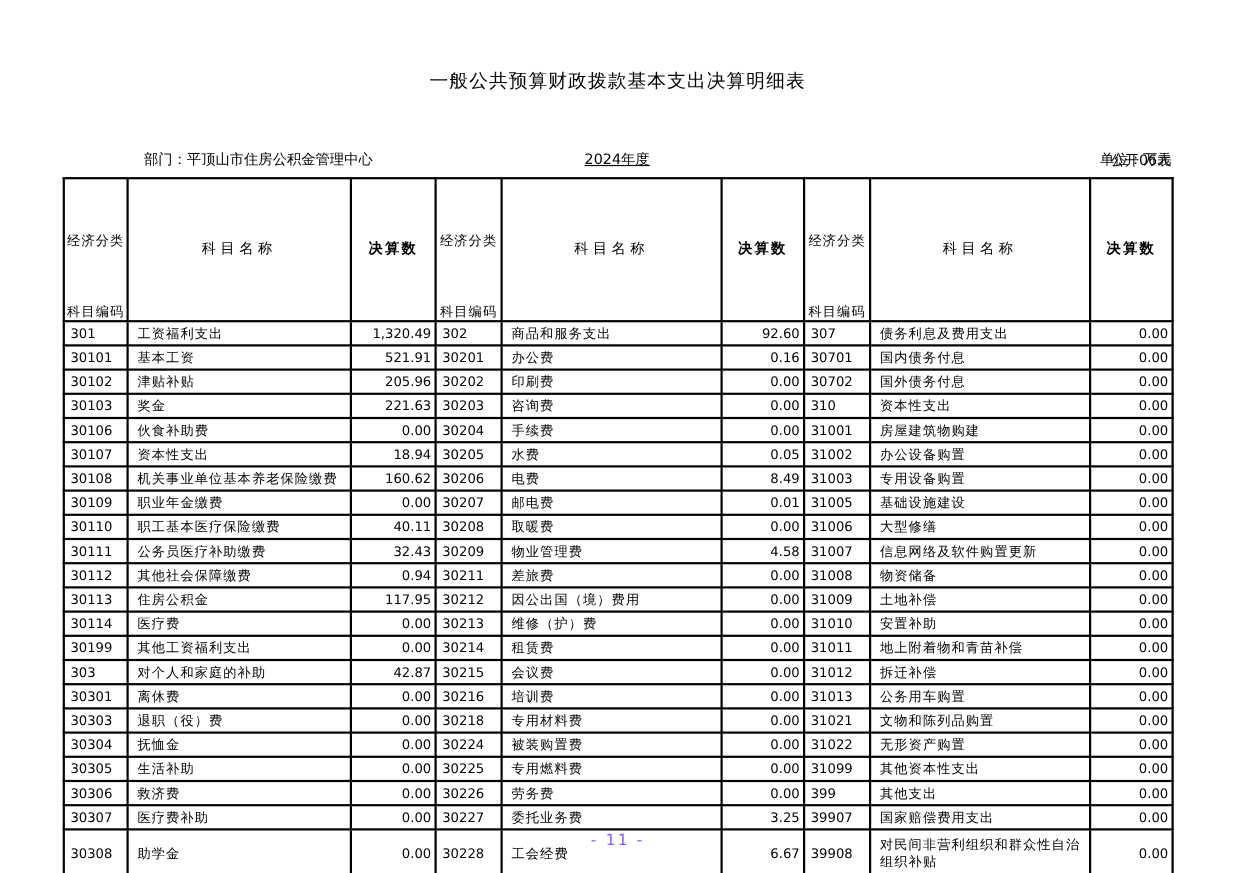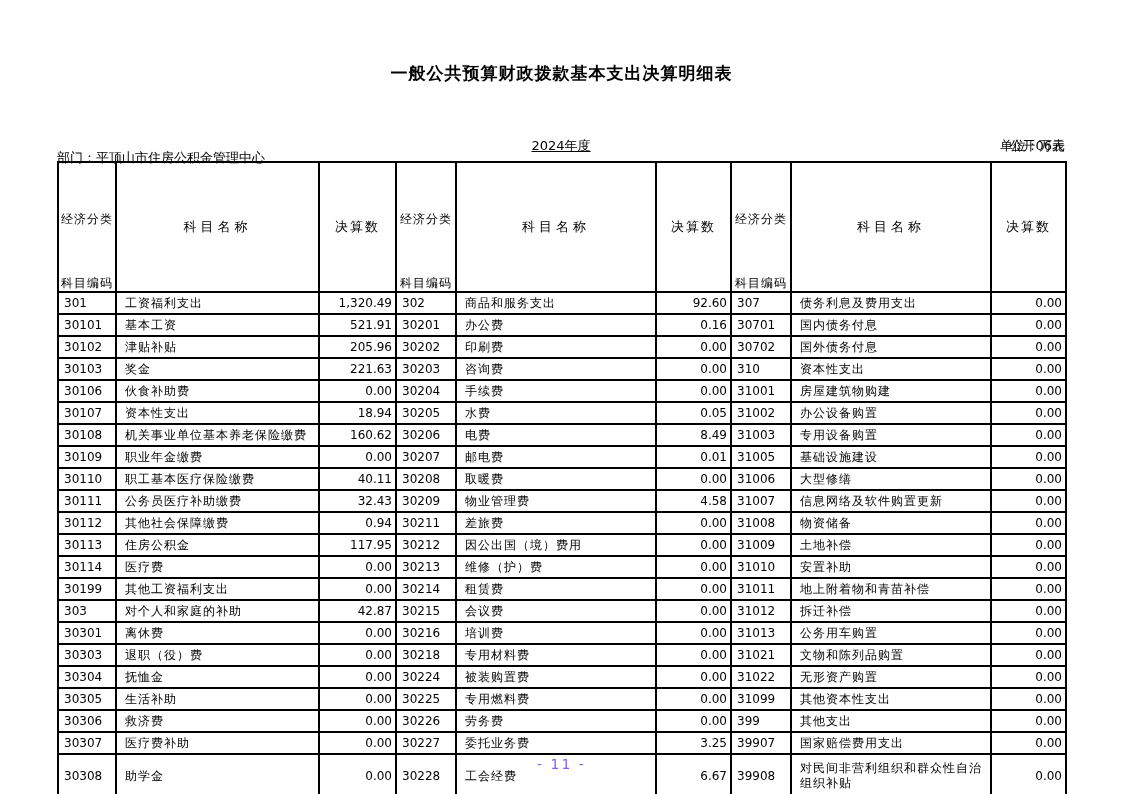--- a/index.html
+++ b/index.html
@@ -1,50 +1,50 @@
 <!DOCTYPE html>
 <html><head>
 <meta charset="utf-8">
 <style>
   html,body { margin:0; padding:0; background:#ffffff; }
   body { width:1123px; height:794px; font-family:"DejaVu Sans", sans-serif; color:#000; }
   .page { position:relative; width:1123px; height:794px; background:#fff; overflow:hidden; }
 
   .title {
     position:absolute; top:62px; left:0; width:1123px;
-    text-align:center; font-size:17px; font-weight:bold; letter-spacing:1px;
+    text-align:center; font-size:17px; font-weight:normal; letter-spacing:1px;
   }
   .table-code {
     position:absolute; top:106px; left:57px; width:1008px;
     text-align:right; font-size:13px;margin-top:31px;
   }
   .meta-row {
     position:absolute; top:137px; left:57px; width:1008px;
     display:flex; font-size:13px; line-height:18px;
   }
-  .meta-left  { flex:1.2; text-align:left;margin-top:12px; }
+  .meta-left  { flex:1.2; text-align:center; }
   .meta-center{ flex:1;   text-align:center;text-decoration:underline; }
   .meta-right { flex:1.2; text-align:right; }
 
   table.budget {
     position:absolute; top:161px; left:57px; width:1008px;
     border-collapse:collapse; table-layout:fixed;
     border:2px solid #000;
   }
   .budget th, .budget td {
     border:2px solid #000; padding:0; overflow:hidden;
     font-weight:normal; vertical-align:middle;
   }
   .budget thead tr { height:42px; }
   .budget tbody tr { height:22px;margin-top:48px; }
   .budget tbody tr.tall { height:44px; }
 
   .budget th { font-size:12px; text-align:center; line-height:16px; }
   .budget th.name-h { font-size:13px; letter-spacing:4px; }
-  .budget th.val-h  { font-size:13px; letter-spacing:2px; }
+  .budget th.val-h  { font-size:13px; letter-spacing:2px;font-weight:bold; }
   .budget th.code-h div { letter-spacing:1px;margin-top:48px; }
 
   .budget td.code { font-size:12px; text-align:left;  padding-left:5px; }
   .budget td.name { font-size:12px; text-align:left;  padding-left:8px; padding-right:2px; letter-spacing:1px; line-height:15px; }
   .budget td.val  { font-size:12px; text-align:right; padding-right:3px; }
 
   .page-number {
     position:absolute; top:756px; left:0; width:1123px;
     text-align:center; font-size:14px; color:#8b5cf6; letter-spacing:2px;
   }

